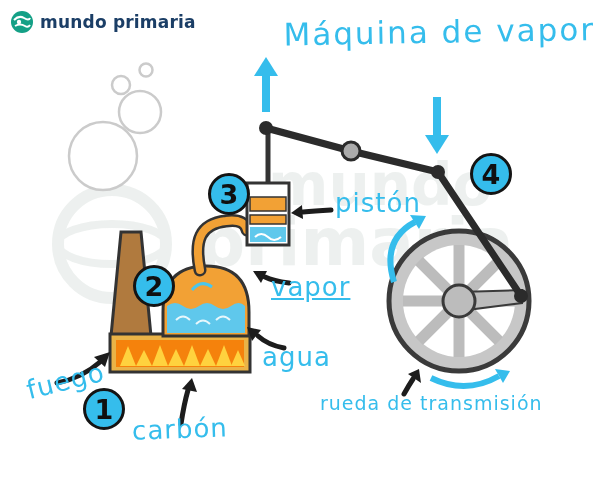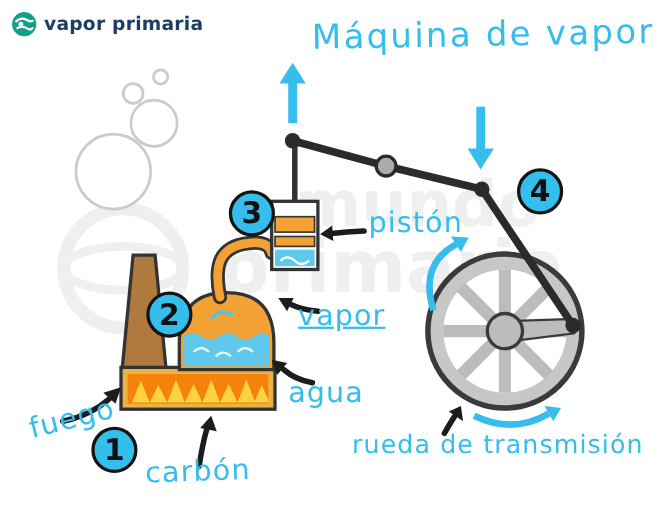--- a/index.html
+++ b/index.html
@@ -17,21 +17,21 @@
     position:absolute; width:42px; height:42px; border-radius:50%;
     background:var(--accent_cyan,#35bdec); border:3.5px solid #141414;
     display:flex; align-items:center; justify-content:center;
     font-size:27px; font-weight:bold; color:#101010;
   }
   .lbl-fuego  { left:26px;  top:366px; transform:rotate(-14deg); }
   .lbl-carbon { left:132px; top:414px; transform:rotate(-2deg); }
   .lbl-agua   { left:262px; top:342px;text-align:right; }
   .lbl-vapor  { left:271px; top:272px;text-decoration:underline; }
   .lbl-piston { left:335px; top:188px; }
-  .lbl-rueda  { left:320px; top:392px; font-size:23px; }
+  .lbl-rueda  { left:320px; top:392px; font-size:19px; }
   .badge-1 { left:83px;  top:388px; }
   .badge-2 { left:133px; top:265px; }
   .badge-3 { left:208px; top:173px; }
   .badge-4 { left:470px; top:153px; }
   svg text.wm { font-family:"DejaVu Sans", sans-serif; font-weight:bold; }
 </style>
 </head>
 <body>
 
 <div class="stage">
@@ -165,21 +165,21 @@
     </g>
   </svg>
 
   <div class="logo">
     <svg width="24" height="24" viewBox="0 0 24 24">
       <circle cx="12" cy="12" r="11" fill="#14a086"></circle>
       <path d="M4 10 Q 9 5 14 8 Q 19 11 20 8" stroke="#ffffff" stroke-width="2" fill="none"></path>
       <path d="M5 16 Q 10 13 15 16 Q 18 18 20 15" stroke="#ffffff" stroke-width="2" fill="none"></path>
       <circle cx="9" cy="12" r="2.2" fill="#ffffff"></circle>
     </svg>
-    <span class="logo-text">vapor primaria</span>
+    <span class="logo-text">mundo primaria</span>
   </div>
 
   <div class="hand title">Máquina de vapor</div>
 
   <div class="badge badge-1">1</div>
   <div class="badge badge-2">2</div>
   <div class="badge badge-3">3</div>
   <div class="badge badge-4">4</div>
 
   <div class="hand lbl-fuego">fuego</div>

